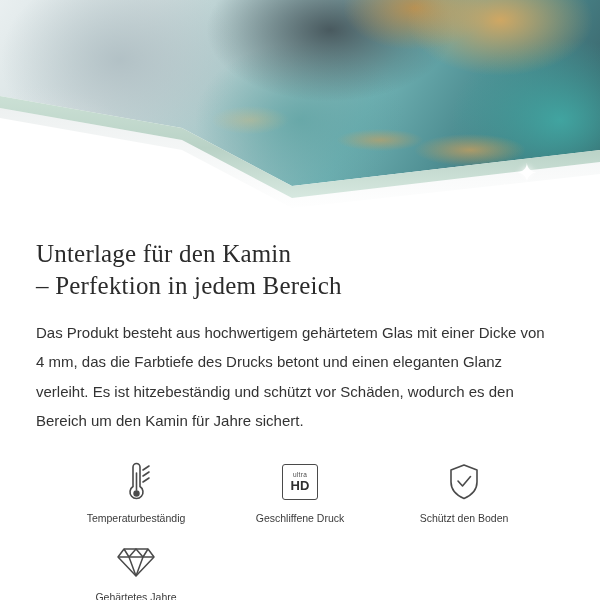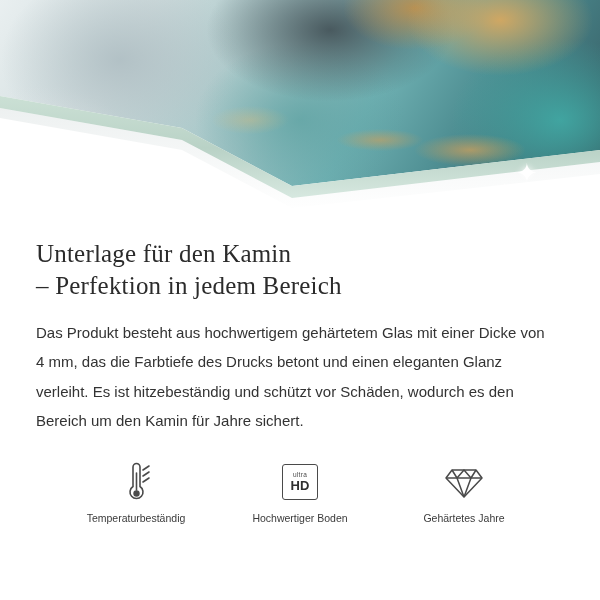--- a/index.html
+++ b/index.html
@@ -200,23 +200,32 @@
         <div class="feature-label">Temperaturbeständig</div>
       </div>
 
       <div class="feature">
         <div class="feature-icon">
           <div class="hd-box">
             <span class="ultra">ultra</span>
             <span class="hd">HD</span>
           </div>
         </div>
-        <div class="feature-label">Hochwertiger Boden</div>
-      </div>
-
+        <div class="feature-label">Geschliffene Druck</div>
+      </div>
+
+      <div class="feature">
+        <div class="feature-icon">
+          <svg width="38" height="42" viewBox="0 0 38 42" fill="none" stroke="#4a4a4a" stroke-width="1.6" stroke-linecap="round" stroke-linejoin="round">
+            <path d="M19 4 L32 9 V21 C32 29 26 34.5 19 37.5 C12 34.5 6 29 6 21 V9 Z"></path>
+            <polyline points="13,20 17.5,25 25.5,15.5"></polyline>
+          </svg>
+        </div>
+        <div class="feature-label">Schützt den Boden</div>
+      </div>
 
       <div class="feature">
         <div class="feature-icon">
           <svg width="42" height="38" viewBox="0 0 42 38" fill="none" stroke="#4a4a4a" stroke-width="1.5" stroke-linejoin="round">
             <path d="M9 7 L33 7 L39 15 L21 34 L3 15 Z"></path>
             <path d="M3 15 L39 15"></path>
             <path d="M9 7 L14 15 L21 34"></path>
             <path d="M33 7 L28 15 L21 34"></path>
             <path d="M14 15 L21 7 L28 15"></path>
           </svg>

